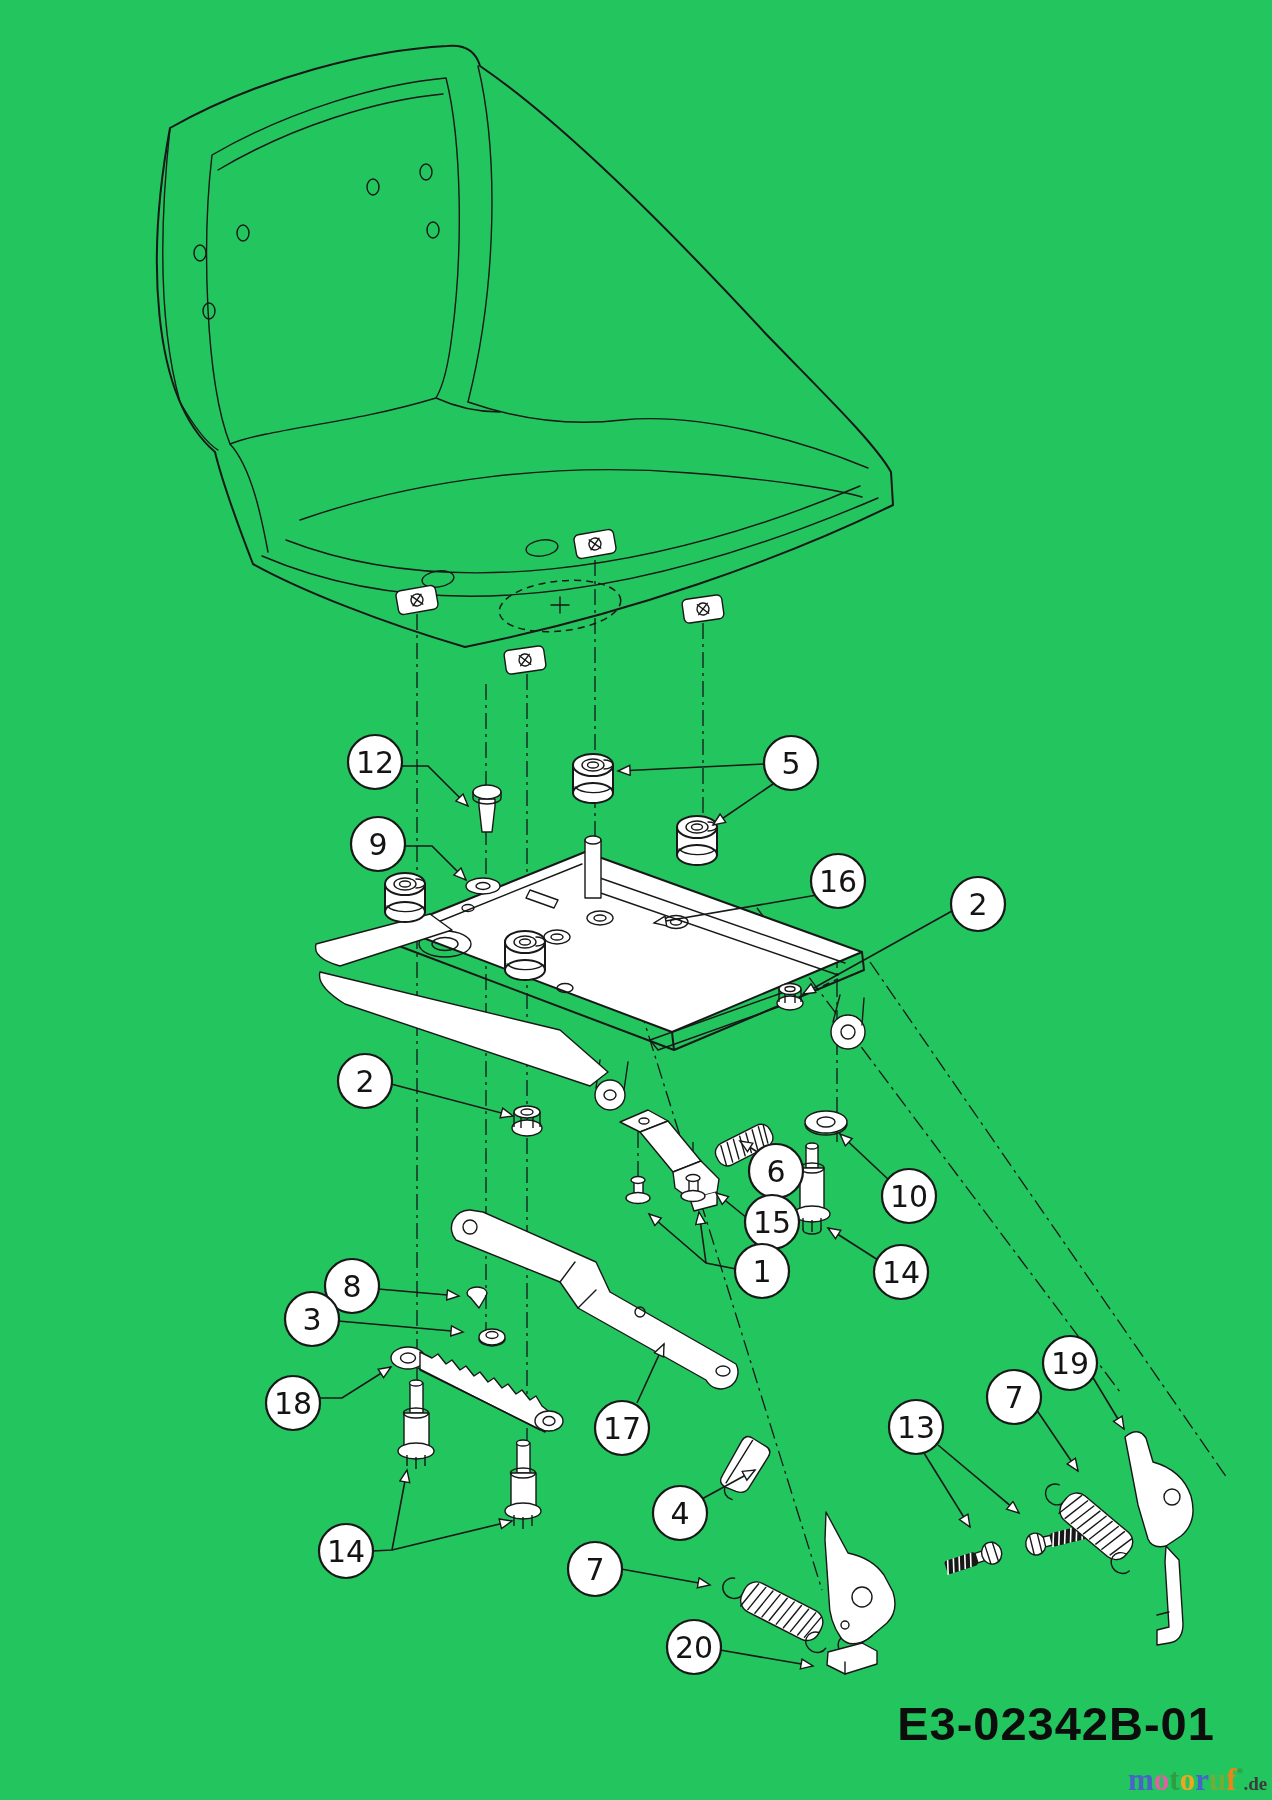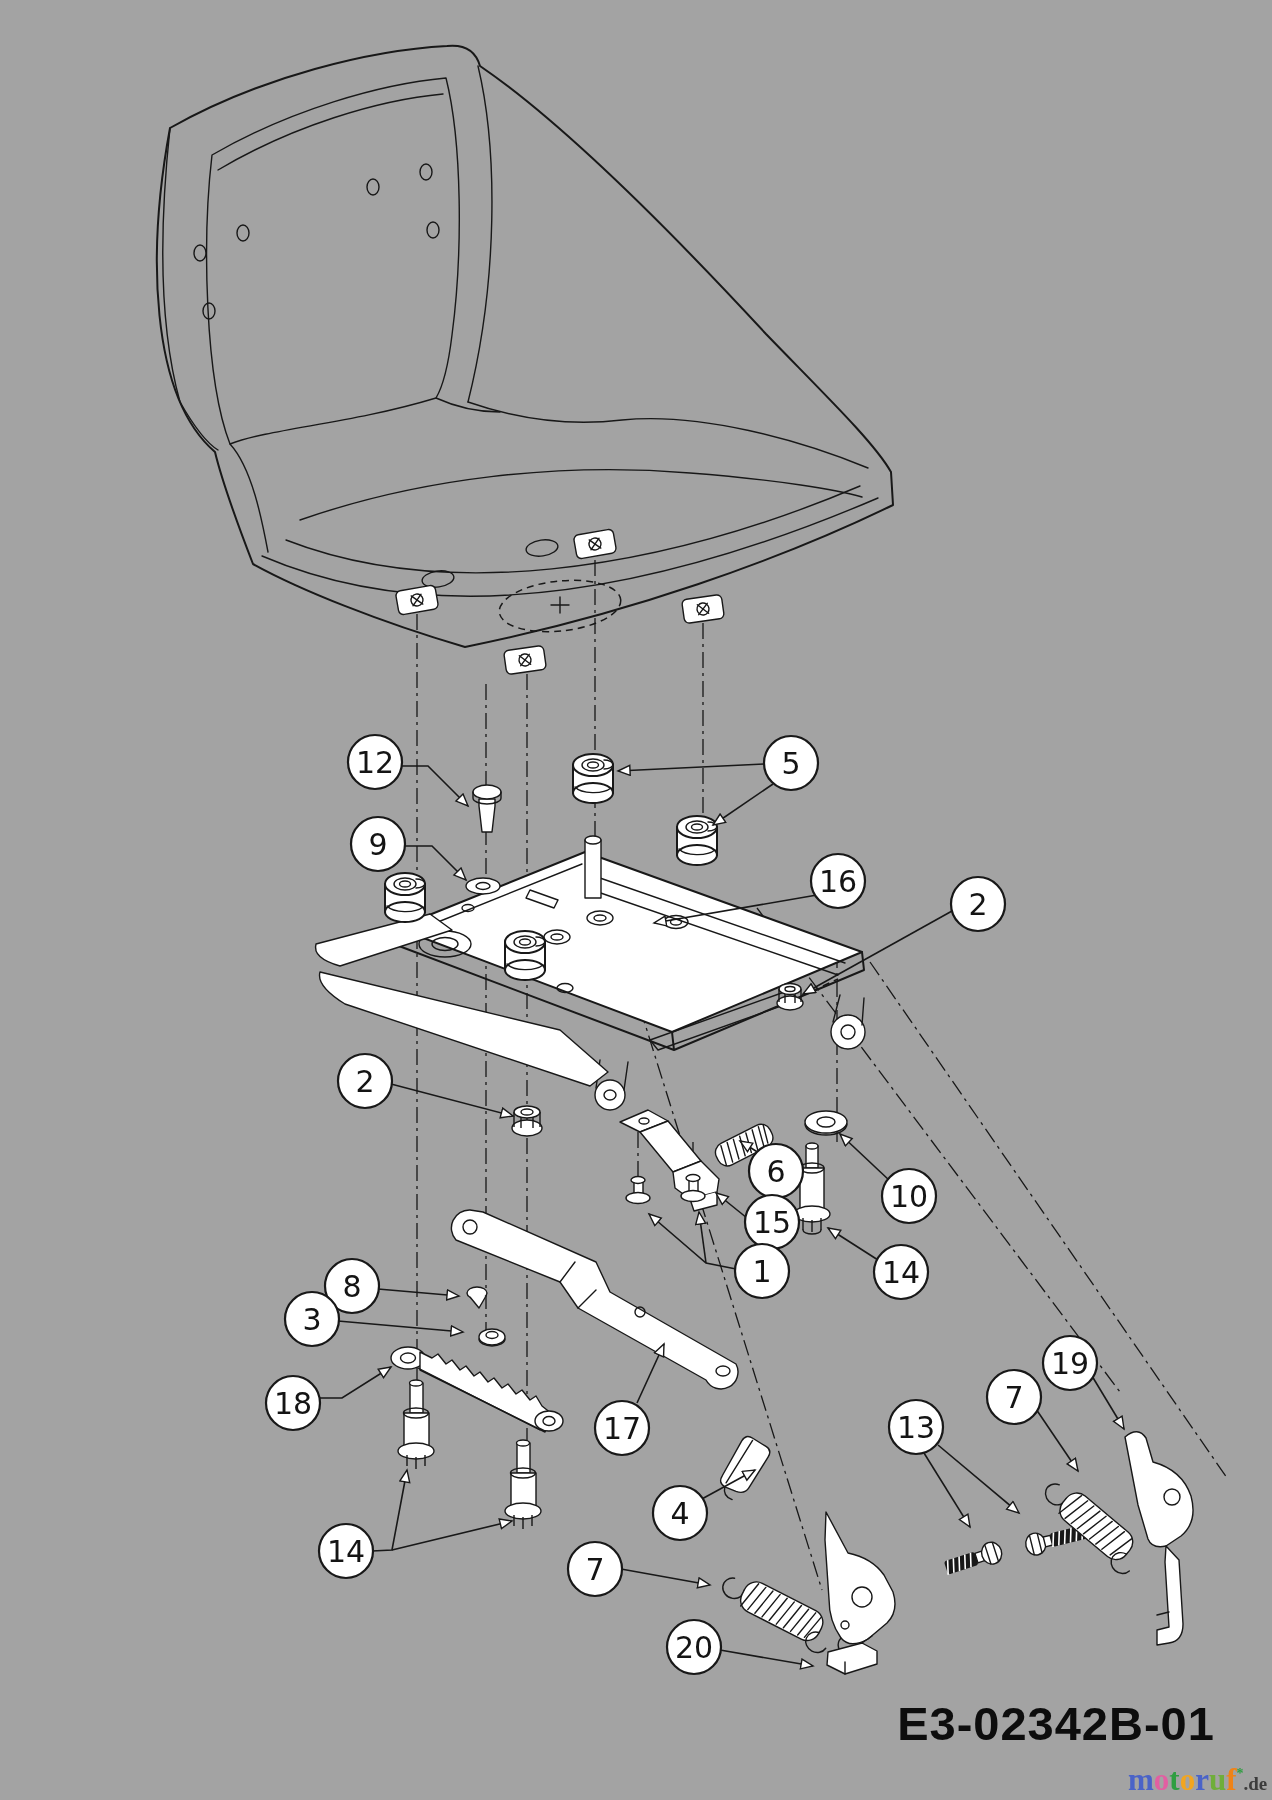--- a/index.html
+++ b/index.html
@@ -1,16 +1,16 @@
 <!DOCTYPE html>
 <html><head>
 <meta charset="utf-8">
 <style>
   html,body{margin:0;padding:0;background:#ffffff;}
-  .stage{position:relative;width:1272px;height:1800px;background:#a3a3a3;overflow:hidden;
+  .stage{position:relative;width:1272px;height:1800px;background:#22c55e;overflow:hidden;
          font-family:"Liberation Sans",sans-serif;}
   svg{position:absolute;left:0;top:0;}
   .ln{fill:none;stroke:#181818;stroke-width:2;stroke-linecap:round;stroke-linejoin:round;}
   .thin{fill:none;stroke:#181818;stroke-width:1.4;stroke-linecap:round;stroke-linejoin:round;}
   .fw{fill:#ffffff;stroke:#181818;stroke-width:2;stroke-linejoin:round;}
   .fwt{fill:#ffffff;stroke:#181818;stroke-width:1.4;stroke-linejoin:round;}
   .dd{fill:none;stroke:#181818;stroke-width:1.3;stroke-dasharray:16 5 3 5;}
   .dash{fill:none;stroke:#181818;stroke-width:1.5;stroke-dasharray:7 5;}
   .ld{fill:none;stroke:#181818;stroke-width:1.6;}
   .blk{fill:#181818;stroke:none;}

